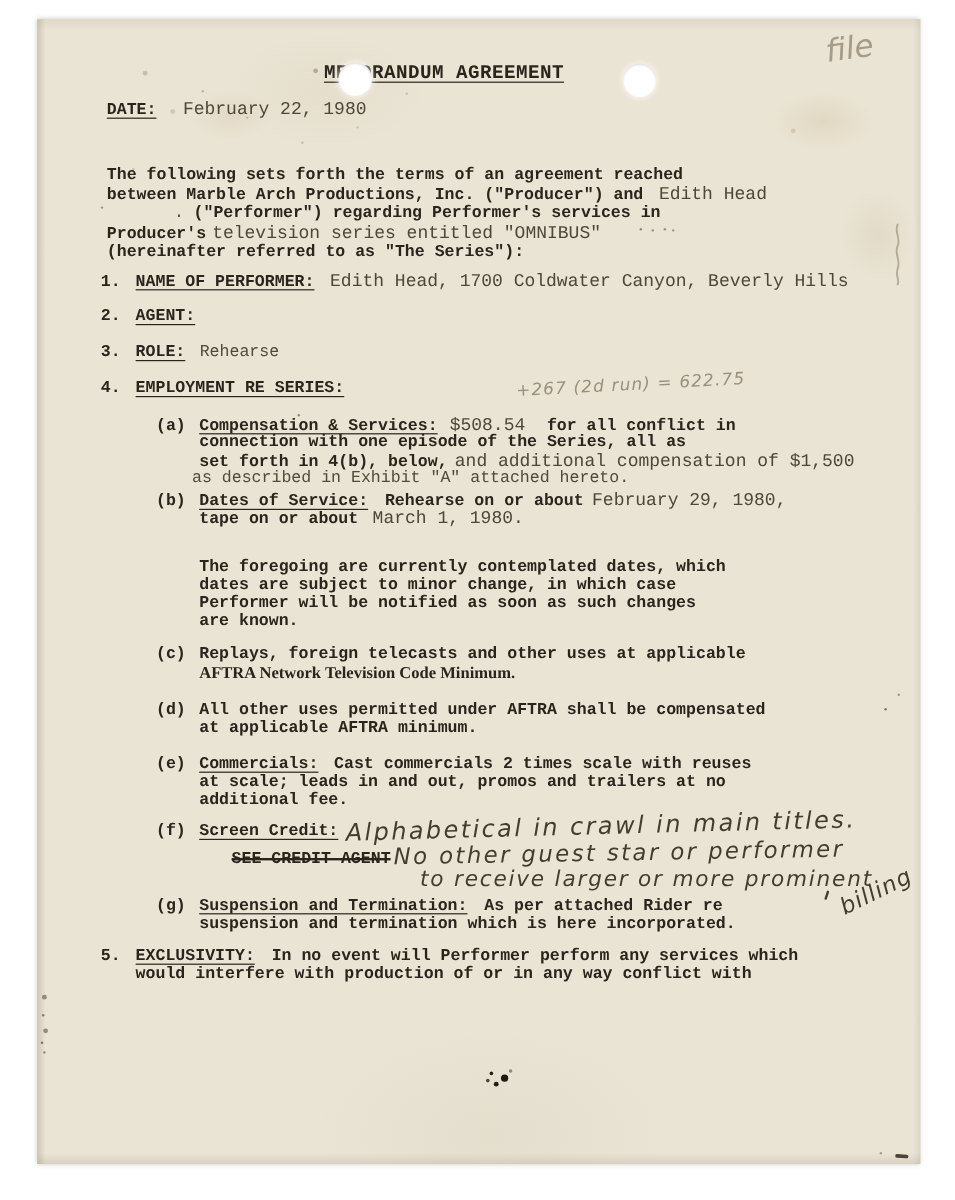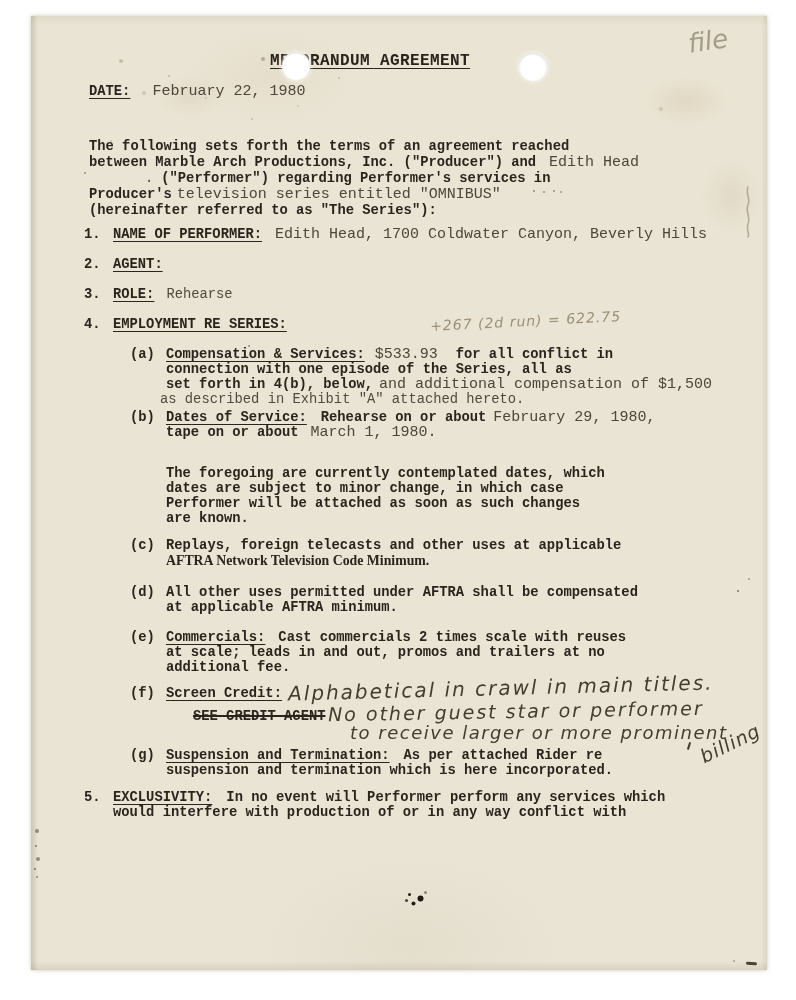--- a/index.html
+++ b/index.html
@@ -115,42 +115,42 @@
     <span class="num t">2.</span><span class="t u">AGENT:</span>
   </div>
   <div class="row" style="left:84px;top:287px;">
     <span class="num t">3.</span><span class="t u">ROLE:</span><span class="fill-s" style="margin-left:12px;">Rehearse</span>
   </div>
   <div class="row" style="left:84px;top:317px;">
     <span class="num t">4.</span><span class="t u">EMPLOYMENT RE SERIES:</span>
   </div>
 
   <div class="row" style="left:130px;top:347px;">
-    <span class="let t">(a)</span><span class="t u">Compensation &amp; Services:</span><span class="fill" style="margin-left:10px;">$533.93</span><span class="t" style="margin-left:18px;">for all conflict in</span>
+    <span class="let t">(a)</span><span class="t u">Compensation &amp; Services:</span><span class="fill" style="margin-left:10px;">$508.54</span><span class="t" style="margin-left:18px;">for all conflict in</span>
   </div>
   <div class="row" style="left:166px;top:362px;">
     <span class="t">connection with one episode of the Series, all as</span>
   </div>
   <div class="row" style="left:166px;top:377px;">
     <span class="t">set forth in 4(b), below,</span><span class="fill" style="margin-left:6px;">and additional compensation of $1,500</span>
   </div>
   <div class="row" style="left:160px;top:392px;">
     <span class="fill-s">as described in Exhibit "A" attached hereto.</span>
   </div>
 
   <div class="row" style="left:130px;top:410px;">
     <span class="let t">(b)</span><span class="t u">Dates of Service:</span><span class="t" style="margin-left:14px;">Rehearse on or about</span><span class="fill" style="margin-left:7px;">February 29, 1980,</span>
   </div>
   <div class="row" style="left:166px;top:425px;">
     <span class="t">tape on or about</span><span class="fill" style="margin-left:12px;">March 1, 1980.</span>
   </div>
 
   <div class="row" style="left:166px;top:466px;"><span class="t">The foregoing are currently contemplated dates, which</span></div>
   <div class="row" style="left:166px;top:481px;"><span class="t">dates are subject to minor change, in which case</span></div>
-  <div class="row" style="left:166px;top:496px;"><span class="t">Performer will be attached as soon as such changes</span></div>
+  <div class="row" style="left:166px;top:496px;"><span class="t">Performer will be notified as soon as such changes</span></div>
   <div class="row" style="left:166px;top:511px;"><span class="t">are known.</span></div>
 
   <div class="row" style="left:130px;top:538px;">
     <span class="let t">(c)</span><span class="t">Replays, foreign telecasts and other uses at applicable</span>
   </div>
   <div class="row" style="left:166px;top:553px;font-family:Liberation Serif, serif;"><span class="t">AFTRA Network Television Code Minimum.</span></div>
 
   <div class="row" style="left:130px;top:585px;">
     <span class="let t">(d)</span><span class="t">All other uses permitted under AFTRA shall be compensated</span>
   </div>

